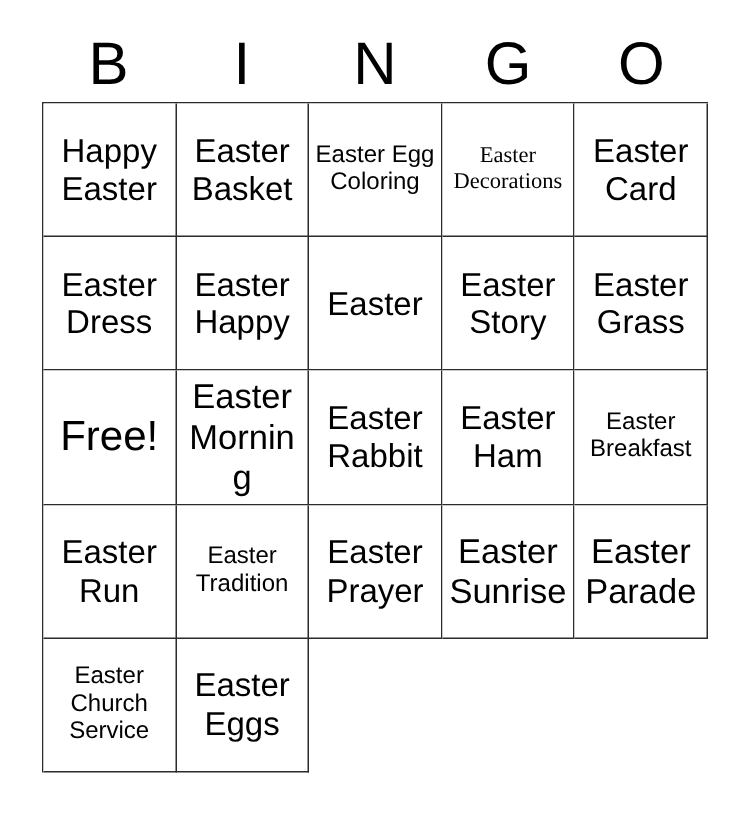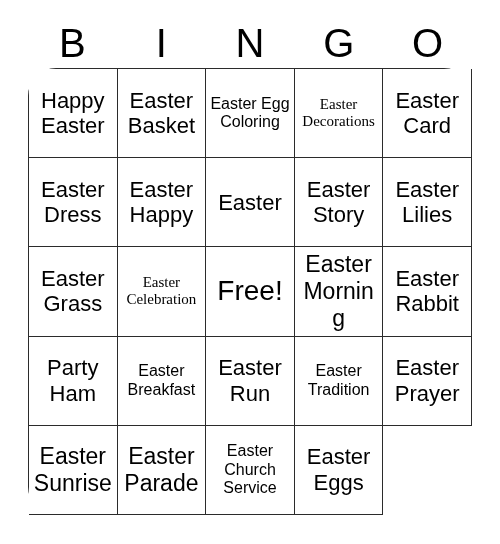--- a/index.html
+++ b/index.html
@@ -47,21 +47,20 @@
     left: 28px;
     top: 68px;
     width: 444px;
     height: 447px;
     display: grid;
     grid-template-columns: repeat(5, 1fr);
     grid-template-rows: repeat(5, 1fr);
     border-top: 1px solid #2b2b2b;
     border-left: 1px solid #2b2b2b;
     background: #ffffff;
-    border-radius: 28px;
   }
 
   .bingo-cell {
     border-right: 1px solid #2b2b2b;
     border-bottom: 1px solid #2b2b2b;
     display: flex;
     align-items: center;
     justify-content: center;
     padding: 2px 3px;
     overflow: hidden;
@@ -120,39 +119,33 @@
       <div class="bingo-cell">
         <span class="cell-text fs-lg">Easter Happy</span>
       </div>
       <div class="bingo-cell">
         <span class="cell-text fs-lg">Easter</span>
       </div>
       <div class="bingo-cell">
         <span class="cell-text fs-lg">Easter Story</span>
       </div>
       <div class="bingo-cell">
-        <span class="cell-text fs-lg">Easter Lilies</span>
-      </div>
-      <div class="bingo-cell">
         <span class="cell-text fs-lg">Easter Grass</span>
-      </div>
-      <div class="bingo-cell">
-        <span class="cell-text fs-xs">Easter Celebration</span>
       </div>
       <div class="bingo-cell">
         <span class="cell-text fs-xl">Free!</span>
       </div>
       <div class="bingo-cell">
         <span class="cell-text fs-md">Easter Morning</span>
       </div>
       <div class="bingo-cell">
         <span class="cell-text fs-lg">Easter Rabbit</span>
       </div>
       <div class="bingo-cell">
-        <span class="cell-text fs-lg">Party Ham</span>
+        <span class="cell-text fs-lg">Easter Ham</span>
       </div>
       <div class="bingo-cell">
         <span class="cell-text fs-sm">Easter Breakfast</span>
       </div>
       <div class="bingo-cell">
         <span class="cell-text fs-lg">Easter Run</span>
       </div>
       <div class="bingo-cell">
         <span class="cell-text fs-sm">Easter Tradition</span>
       </div>

